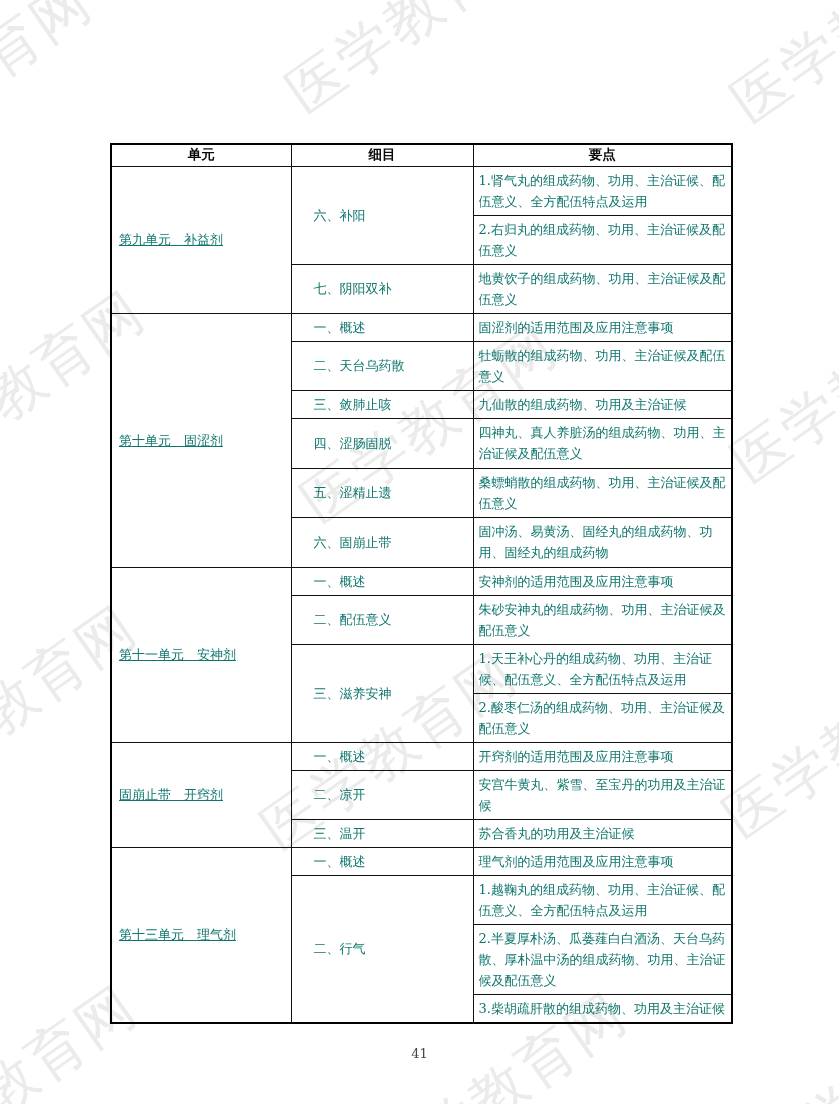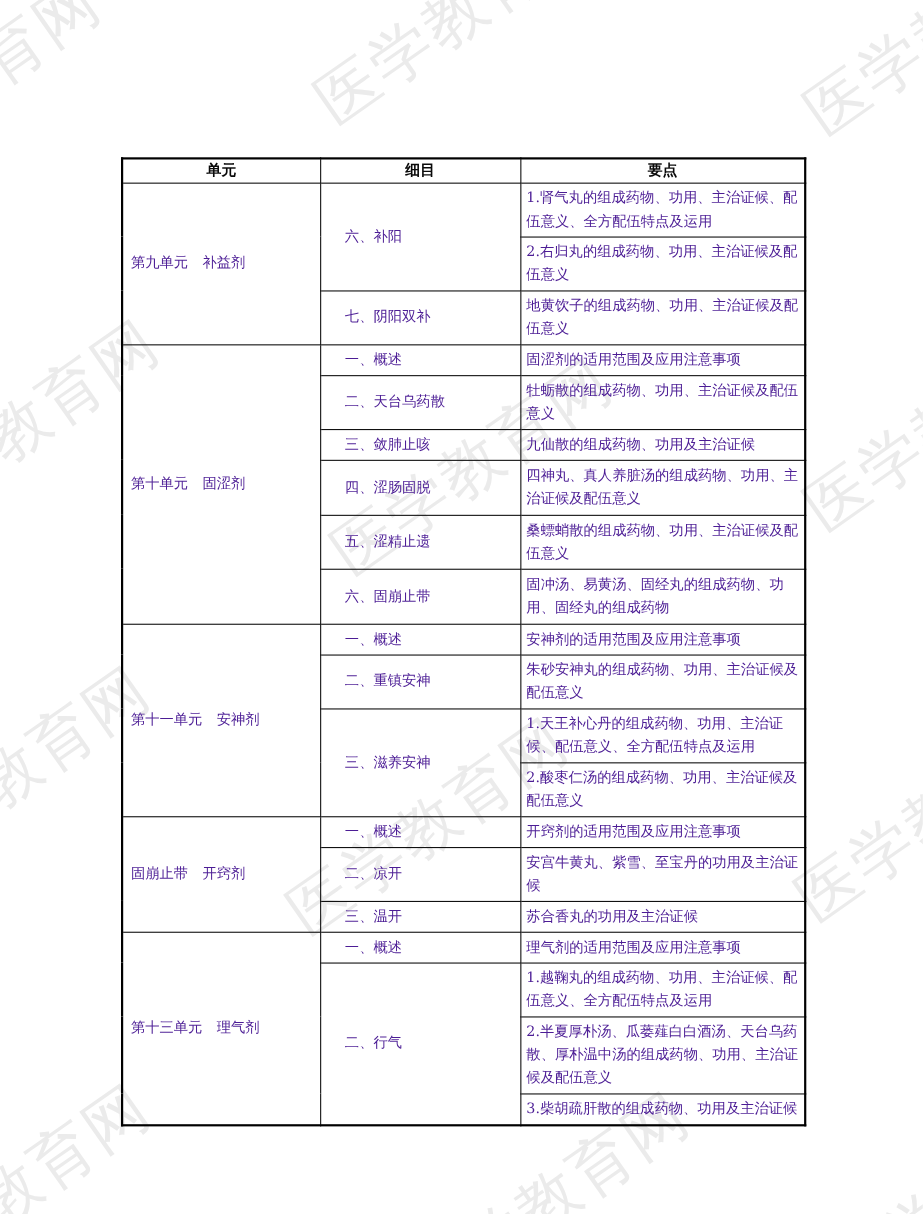--- a/index.html
+++ b/index.html
@@ -20,23 +20,23 @@
     position:absolute;left:110px;top:143px;width:621px;z-index:1;
     border-collapse:collapse;table-layout:fixed;background:transparent;
     border:2px solid #000;
   }
   table.syllabus th,table.syllabus td{border:1px solid #111;margin-left:24px;}
   table.syllabus th{
     font-size:13.5px;font-weight:bold;color:#0a0a0a;text-align:center;
     padding:1px 0;
   }
   table.syllabus td{
-    font-size:13px;color:#4c1d95;line-height:21px;vertical-align:middle;
+    font-size:13px;color:#0f766e;line-height:21px;vertical-align:middle;
   }
-  td.unit{padding-left:7px;}
+  td.unit{padding-left:7px;text-decoration:underline;}
   td.detail{padding-left:22px;}
   td.point{padding:3px 3px 3px 5px;}
   tr.h22{height:22px}tr.h23{height:23px}tr.h24{height:24px}tr.h25{height:25px}
   tr.h26{height:26px}tr.h27{height:27px}tr.h44{height:44px}tr.h48{height:48px}
   tr.h49{height:49px}tr.h50{height:50px}tr.h66{height:66px}
   .page-num{
     position:absolute;top:1046px;left:0;width:100%;text-align:center;
     font-size:13px;color:#4a443c;z-index:1;
   }
 </style>
@@ -113,21 +113,21 @@
         <td class="detail">六、固崩止带</td>
         <td class="point">固冲汤、易黄汤、固经丸的组成药物、功用、固经丸的组成药物</td>
       </tr>
 
       <tr class="h23">
         <td class="unit" rowspan="4">第十一单元　安神剂</td>
         <td class="detail">一、概述</td>
         <td class="point">安神剂的适用范围及应用注意事项</td>
       </tr>
       <tr class="h49">
-        <td class="detail">二、重镇安神</td>
+        <td class="detail">二、配伍意义</td>
         <td class="point">朱砂安神丸的组成药物、功用、主治证候及配伍意义</td>
       </tr>
       <tr class="h44">
         <td class="detail" rowspan="2">三、滋养安神</td>
         <td class="point">1.天王补心丹的组成药物、功用、主治证候、配伍意义、全方配伍特点及运用</td>
       </tr>
       <tr class="h49">
         <td class="point">2.酸枣仁汤的组成药物、功用、主治证候及配伍意义</td>
       </tr>
 
@@ -156,14 +156,15 @@
       </tr>
       <tr class="h66">
         <td class="point">2.半夏厚朴汤、瓜蒌薤白白酒汤、天台乌药散、厚朴温中汤的组成药物、功用、主治证候及配伍意义</td>
       </tr>
       <tr class="h27">
         <td class="point">3.柴胡疏肝散的组成药物、功用及主治证候</td>
       </tr>
     </tbody>
   </table>
 
+  <div class="page-num">41</div>
 
 </div>
 
 </body></html>

